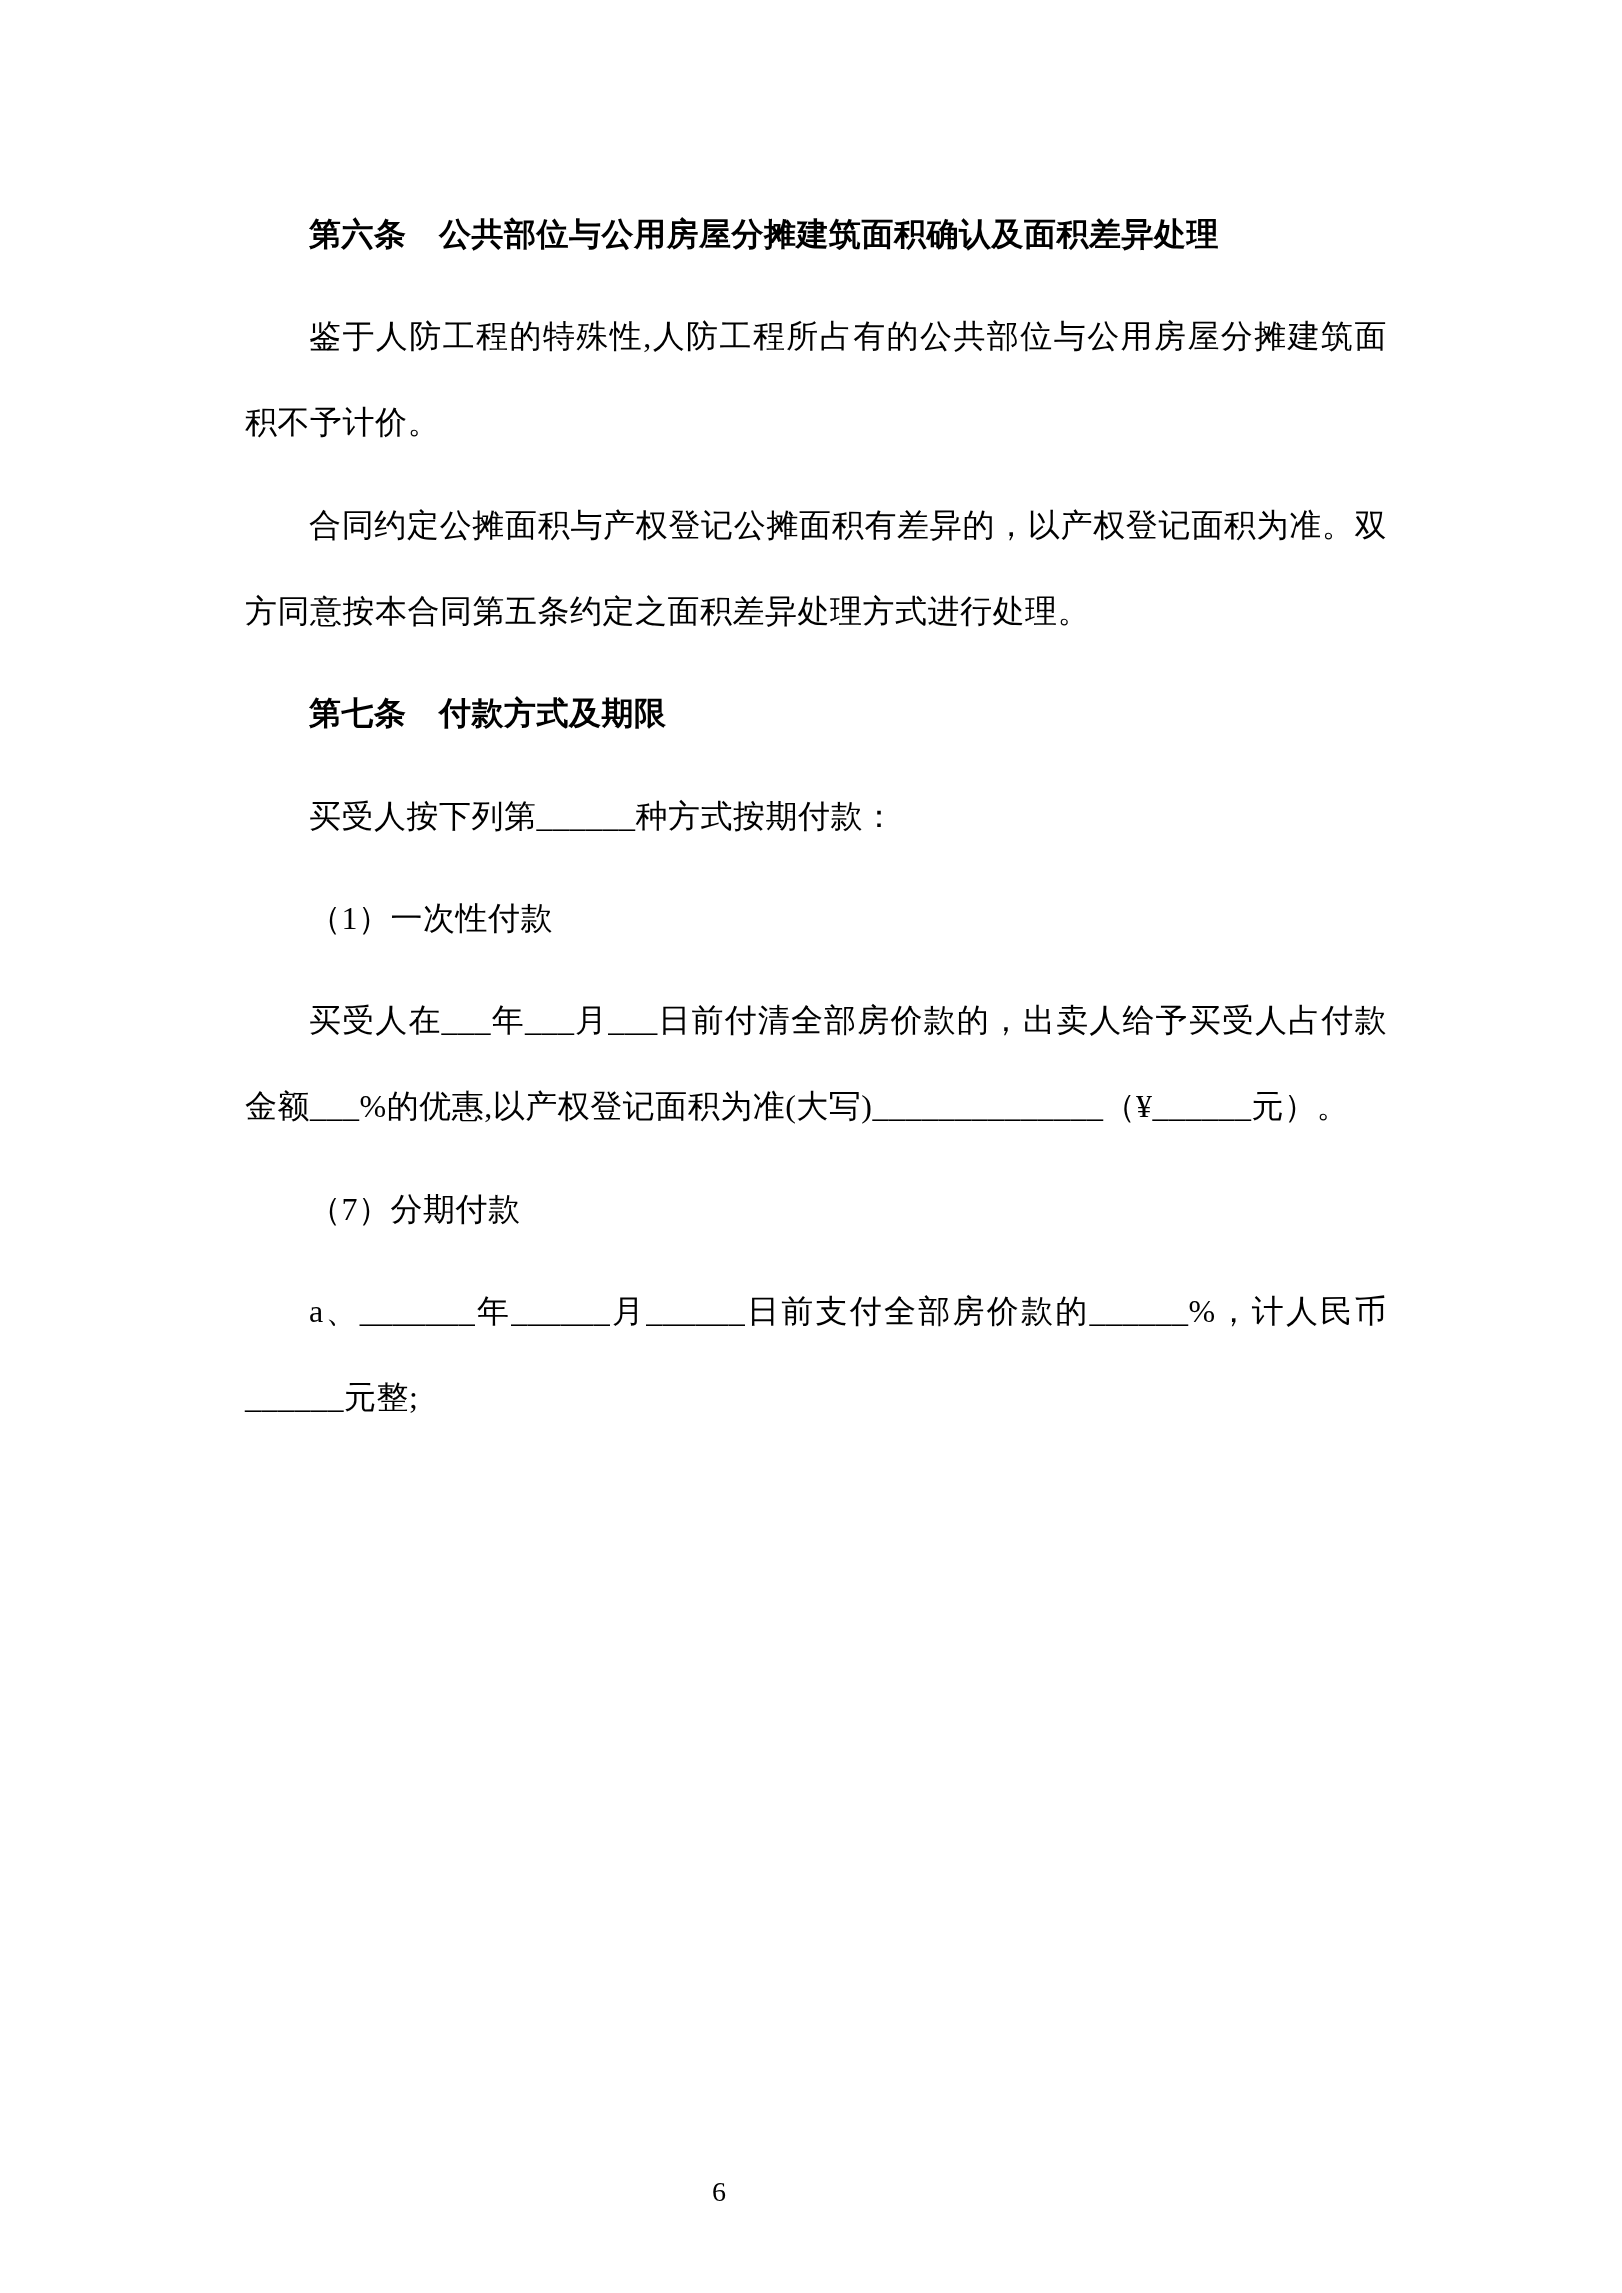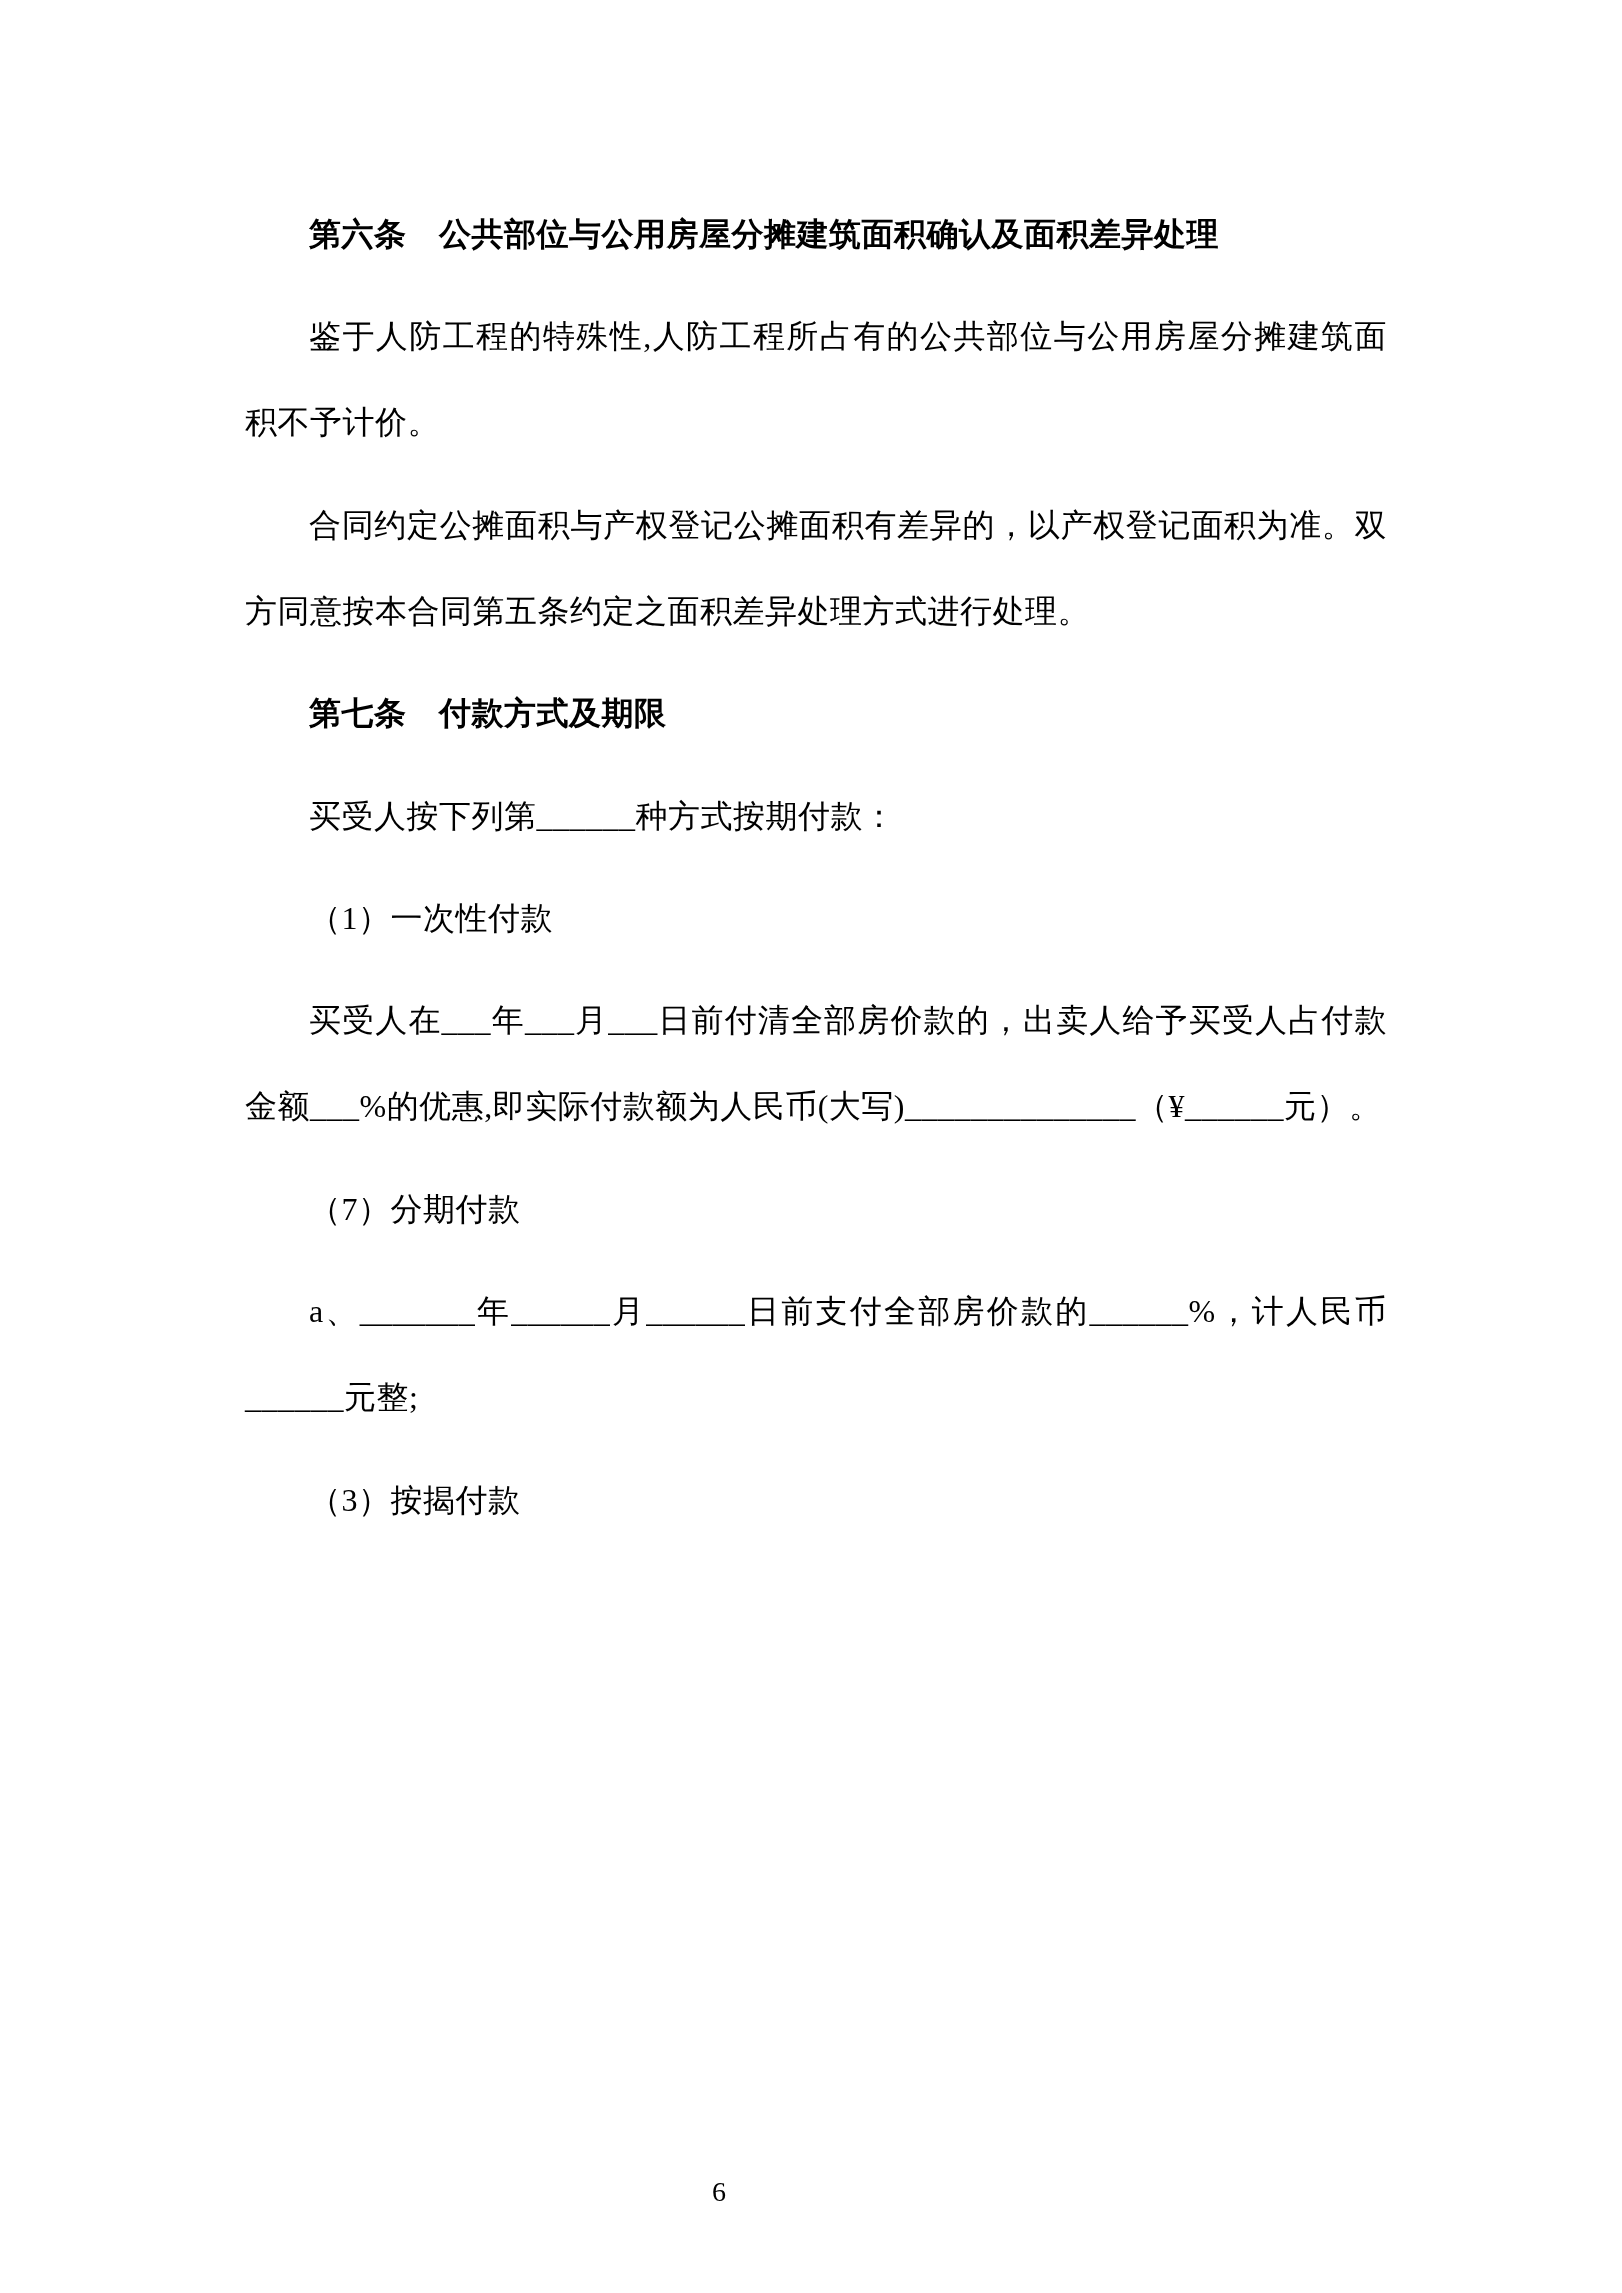--- a/index.html
+++ b/index.html
@@ -47,20 +47,19 @@
 <body>
 
 <div class="page">
   <div class="content">
     <p class="heading">第六条　公共部位与公用房屋分摊建筑面积确认及面积差异处理</p>
     <p>鉴于人防工程的特殊性,人防工程所占有的公共部位与公用房屋分摊建筑面积不予计价。</p>
     <p>合同约定公摊面积与产权登记公摊面积有差异的，以产权登记面积为准。双方同意按本合同第五条约定之面积差异处理方式进行处理。</p>
     <p class="heading">第七条　付款方式及期限</p>
     <p>买受人按下列第______种方式按期付款：</p>
     <p>（1）一次性付款</p>
-    <p>买受人在___年___月___日前付清全部房价款的，出卖人给予买受人占付款金额___%的优惠,即实际付款额为人民币(大写)______________（¥______元）。</p>
+    <p>买受人在___年___月___日前付清全部房价款的，出卖人给予买受人占付款金额___%的优惠,以产权登记面积为准(大写)______________（¥______元）。</p>
     <p>（7）分期付款</p>
     <p>a、_______年______月______日前支付全部房价款的______%，计人民币______元整;</p>
-    <p>（3）按揭付款</p>
   </div>
   <div class="page-number">6</div>
 </div>
 
 
 </body></html>

